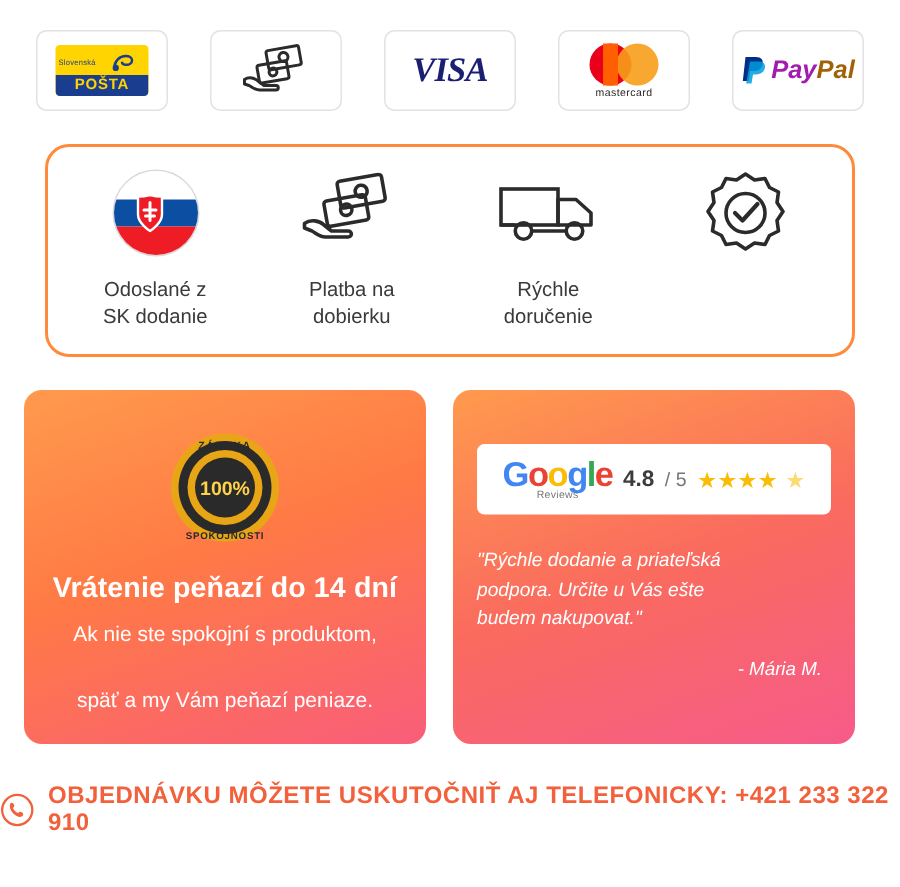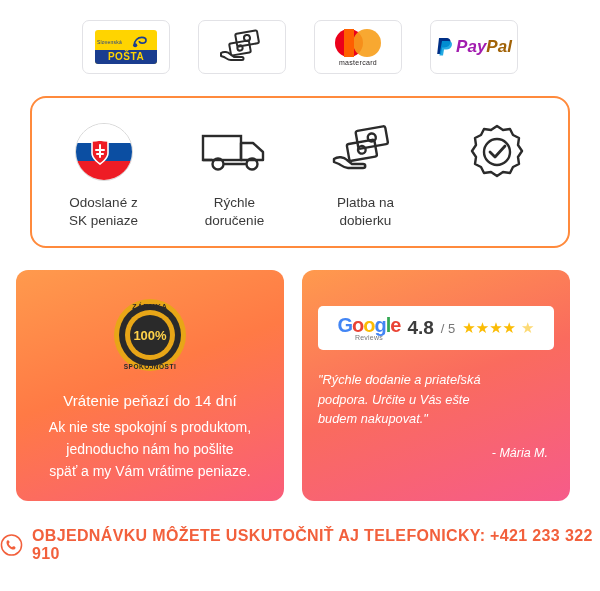--- a/index.html
+++ b/index.html
@@ -87,21 +87,21 @@
   .pp-wrap { display:flex; align-items:center; gap:3px; }
   .pp-text { font-size:17px; font-weight:bold; font-style:italic; }
   .pp-pay { color:#a21caf; }
   .pp-pal { color:#a16207; }
 
   
   .benefits {
     margin: 10px 30px 0 30px;
     border: 2px solid #ff8a3c;
     border-radius: 16px;
-    padding: 18px 6px 16px 6px;
+    padding: 8px 6px 16px 6px;
     display: flex;
     justify-content: space-around;
     align-items: flex-start;
   }
   .benefit {
     flex: 1 1 0;
     display: flex;
     flex-direction: column;
     align-items: center;
     text-align: center;
@@ -148,47 +148,47 @@
   .card-left {
     background: linear-gradient(160deg, #ff9a4d 0%, #ff7a45 45%, #f95d7a 100%);
     justify-content: flex-start;
   }
   .card-right {
     background: linear-gradient(160deg, #ff9a4d 0%, #fa6b5e 50%, #f65b8a 100%);
     justify-content: flex-start;
   }
   .badge-seal { margin: 12px 0 10px 0; }
   .card-left .title {
-    font-size: 15px;
-    font-weight: normal;
+    font-size: 19px;
+    font-weight: bold;
     text-align: left;
     margin: 8px 0 8px 0;
     letter-spacing: .1px;
   }
   .card-left .body {
     font-size: 14px;
     line-height: 1.55;
     text-align: center;
   }
   .google-box {
     background: #ffffff;
     border-radius: 5px;
     width: 100%;
     padding: 9px 8px;
     display: flex;
     align-items: center;
     justify-content: center;
     gap: 7px;
     margin-top: 22px;
   }
-  .g-logo { font-size: 20px; font-weight: bold; letter-spacing: -1px; line-height: 1; }
+  .g-logo { font-size: 23px; font-weight: bold; letter-spacing: -1px; line-height: 1; }
   .g-logo .b { color:#4285f4; } .g-logo .r { color:#ea4335; }
   .g-logo .y { color:#fbbc05; } .g-logo .g { color:#34a853; }
   .g-sub { font-size: 7px; color:#777; text-align:center; margin-top:-1px; letter-spacing:.2px; }
-  .g-rate { font-size: 19px; font-weight: bold; color: #3c3c3c; }
+  .g-rate { font-size: 15px; font-weight: bold; color: #3c3c3c; }
   .g-outof { font-size: 13px; color: #777; }
   .stars { color: #fbbc05; font-size: 15px; letter-spacing: 0px; }
   .quote {
     font-size: 12.8px;
     font-style: italic;
     line-height: 1.5;
     margin-top: 20px;
     text-align: left;
     width: 100%;
   }
@@ -237,20 +237,23 @@
     <div class="pay-card">
       <svg width="48" height="36" viewBox="0 0 48 36">
         <rect x="18" y="3" width="22" height="13" rx="1.5" fill="none" stroke="#2b2b2b" stroke-width="2" transform="rotate(-10 29 9)"></rect>
         <circle cx="29" cy="9" r="3" fill="none" stroke="#2b2b2b" stroke-width="2" transform="rotate(-10 29 9)"></circle>
         <rect x="12" y="13" width="20" height="12" rx="1.5" fill="none" stroke="#2b2b2b" stroke-width="2" transform="rotate(-10 22 19)"></rect>
         <circle cx="22" cy="19" r="2.6" fill="none" stroke="#2b2b2b" stroke-width="2" transform="rotate(-10 22 19)"></circle>
         <path d="M3 24c3-2 7-1 9 1l4 3h8c2 0 2 3 0 3H13c-3 0-5-2-7-3L3 27z" fill="none" stroke="#2b2b2b" stroke-width="2" stroke-linejoin="round"></path>
       </svg>
     </div>
 
+    <div class="pay-card">
+      <span class="visa-text">VISA</span>
+    </div>
 
     <div class="pay-card">
       <div class="mc-wrap">
         <div class="mc-circles">
           <div class="c c1"></div>
             <div class="c c2"></div>
             <div class="c c3"></div>
         </div>
         <div class="mc-label">mastercard</div>
       </div>
@@ -276,57 +279,57 @@
             <div class="b2"></div>
             <div class="b3"></div>
           <svg class="shield" viewBox="0 0 22 26">
             <path d="M11 1C7 2 3 2 3 2v12c0 6 8 11 8 11s8-5 8-11V2s-4 0-8-1z" fill="#ee1c25" stroke="#fff" stroke-width="1.6"></path>
             <path d="M11 6v12M7 11h8M8 15h6" stroke="#fff" stroke-width="2" stroke-linecap="round"></path>
           </svg>
         </div>
       </div>
       <div class="txt">
         <span>Odoslané z</span><br>
-        <span>SK peniaze</span>
-      </div>
-    </div>
-
-    <div class="benefit">
-      <div class="ico">
-        <svg width="72" height="52" viewBox="0 0 72 52">
-          <rect x="4" y="10" width="38" height="24" fill="none" stroke="#2b2b2b" stroke-width="2.4"></rect>
-          <path d="M42 17h12l10 9v8H42z" fill="none" stroke="#2b2b2b" stroke-width="2.4" stroke-linejoin="round"></path>
-          <circle cx="19" cy="38" r="5.5" fill="none" stroke="#2b2b2b" stroke-width="2.4"></circle>
-          <circle cx="53" cy="38" r="5.5" fill="none" stroke="#2b2b2b" stroke-width="2.4"></circle>
-          <path d="M24.5 38H47.5M4 34h9" stroke="#2b2b2b" stroke-width="2.4"></path>
-        </svg>
-      </div>
-      <div class="txt">
-        <span>Rýchle</span><br>
-        <span>doručenie</span>
+        <span>SK dodanie</span>
       </div>
     </div>
 
     <div class="benefit">
       <div class="ico">
         <svg width="70" height="54" viewBox="0 0 70 54">
           <g transform="rotate(-10 38 14)">
             <rect x="26" y="4" width="30" height="18" rx="2" fill="none" stroke="#2b2b2b" stroke-width="2.4"></rect>
             <circle cx="41" cy="13" r="4" fill="none" stroke="#2b2b2b" stroke-width="2.4"></circle>
           </g>
           <g transform="rotate(-10 30 26)">
             <rect x="17" y="17" width="28" height="17" rx="2" fill="none" stroke="#2b2b2b" stroke-width="2.4"></rect>
             <circle cx="31" cy="25" r="3.8" fill="none" stroke="#2b2b2b" stroke-width="2.4"></circle>
           </g>
           <path d="M3 34c4-3 10-2 13 1l5 4h11c3 0 3 4 0 4H17c-4 0-7-3-9-4l-5-2z" fill="none" stroke="#2b2b2b" stroke-width="2.4" stroke-linejoin="round"></path>
         </svg>
       </div>
       <div class="txt">
         <span>Platba na</span><br>
         <span>dobierku</span>
+      </div>
+    </div>
+
+    <div class="benefit">
+      <div class="ico">
+        <svg width="72" height="52" viewBox="0 0 72 52">
+          <rect x="4" y="10" width="38" height="24" fill="none" stroke="#2b2b2b" stroke-width="2.4"></rect>
+          <path d="M42 17h12l10 9v8H42z" fill="none" stroke="#2b2b2b" stroke-width="2.4" stroke-linejoin="round"></path>
+          <circle cx="19" cy="38" r="5.5" fill="none" stroke="#2b2b2b" stroke-width="2.4"></circle>
+          <circle cx="53" cy="38" r="5.5" fill="none" stroke="#2b2b2b" stroke-width="2.4"></circle>
+          <path d="M24.5 38H47.5M4 34h9" stroke="#2b2b2b" stroke-width="2.4"></path>
+        </svg>
+      </div>
+      <div class="txt">
+        <span>Rýchle</span><br>
+        <span>doručenie</span>
       </div>
     </div>
 
     <div class="benefit">
       <div class="ico">
         <svg width="62" height="58" viewBox="0 0 62 58">
           <path d="M31 3l6 4 7-1 3 6 6 3-1 7 4 6-4 6 1 7-6 3-3 6-7-1-6 4-6-4-7 1-3-6-6-3 1-7-4-6 4-6-1-7 6-3 3-6 7 1z" fill="none" stroke="#2b2b2b" stroke-width="2.4" stroke-linejoin="round"></path>
           <circle cx="31" cy="29" r="13" fill="none" stroke="#2b2b2b" stroke-width="2.4"></circle>
           <path d="M24 29l5 5 10-11" fill="none" stroke="#2b2b2b" stroke-width="2.8" stroke-linecap="round" stroke-linejoin="round"></path>
         </svg>
@@ -342,22 +345,22 @@
         <circle cx="39" cy="39" r="31" fill="#2a2a2a"></circle>
         <circle cx="39" cy="39" r="25" fill="#e8a617"></circle>
         <circle cx="39" cy="39" r="20" fill="#2a2a2a"></circle>
         <text x="39" y="44" text-anchor="middle" font-family="Liberation Sans, sans-serif" font-size="13" font-weight="bold" fill="#ffd24a">100%</text>
         <text x="39" y="13" text-anchor="middle" font-family="Liberation Sans, sans-serif" font-size="7" font-weight="bold" fill="#2a2a2a" letter-spacing="1">ZÁRUKA</text>
         <text x="39" y="73" text-anchor="middle" font-family="Liberation Sans, sans-serif" font-size="6.5" font-weight="bold" fill="#2a2a2a" letter-spacing=".5">SPOKOJNOSTI</text>
       </svg>
       <div class="title">Vrátenie peňazí do 14 dní</div>
       <div class="body">
         <span>Ak nie ste spokojní s produktom,</span><br>
-        <span>jednoducho nám ho pošlite</span><br>
-        <span>späť a my Vám vrátime peniaze.</span>
+        <br>
+        <span>späť a my Vám peňazí peniaze.</span>
       </div>
     </div>
 
     <div class="card card-right">
       <div class="google-box">
         <div>
           <div class="g-logo"><span class="b">G</span><span class="r">o</span><span class="y">o</span><span class="b">g</span><span class="g">l</span><span class="r">e</span></div>
           <div class="g-sub">Reviews</div>
         </div>
         <span class="g-rate">4.8</span>

